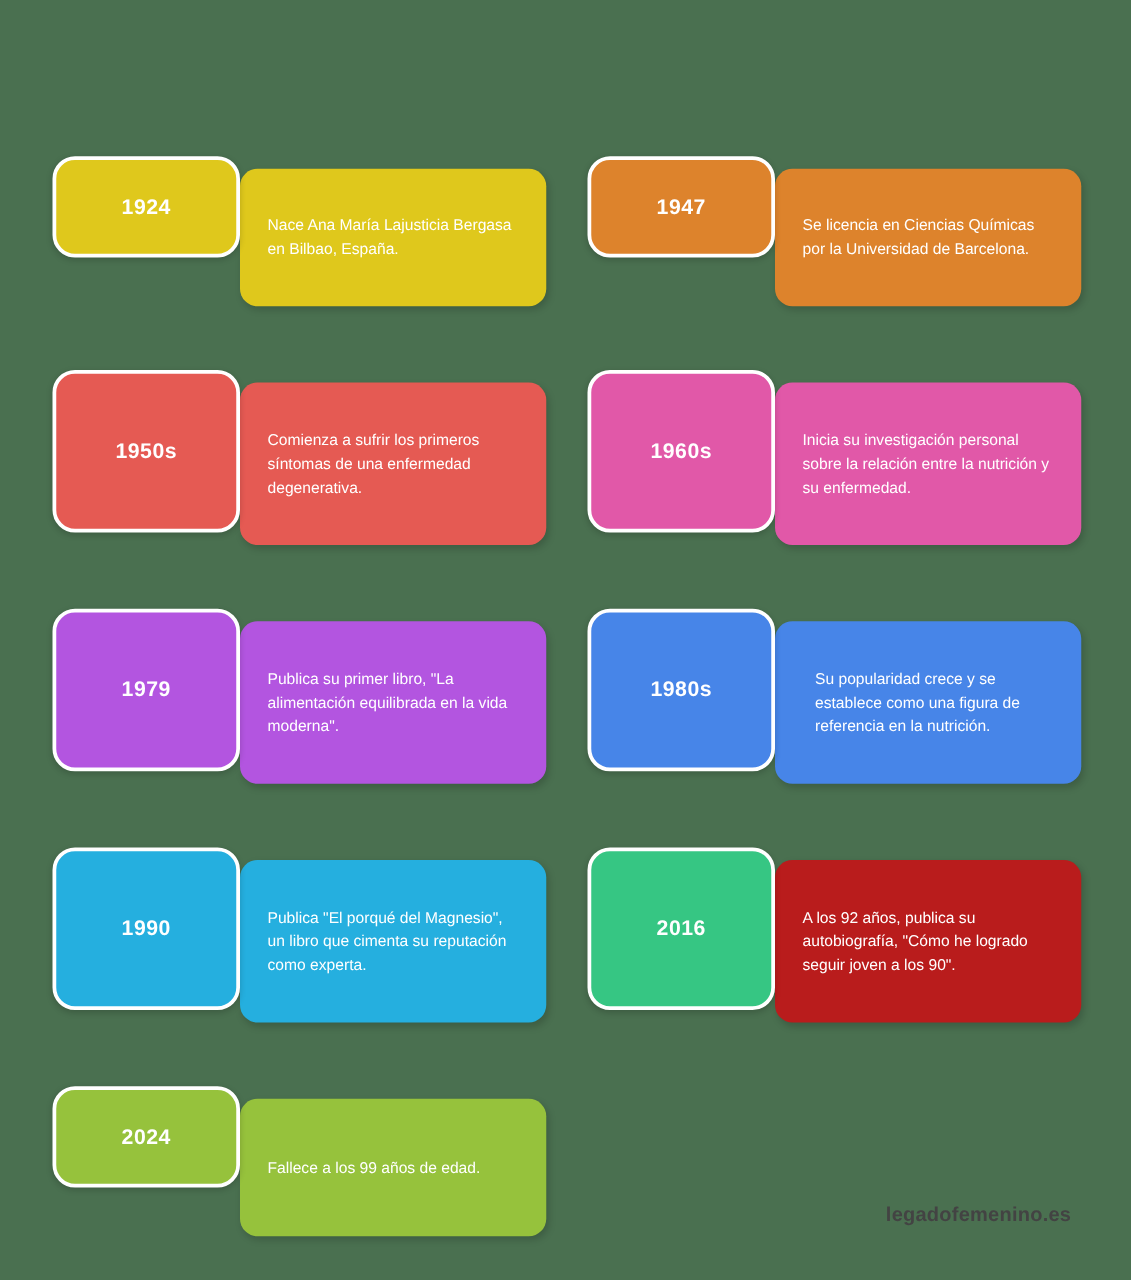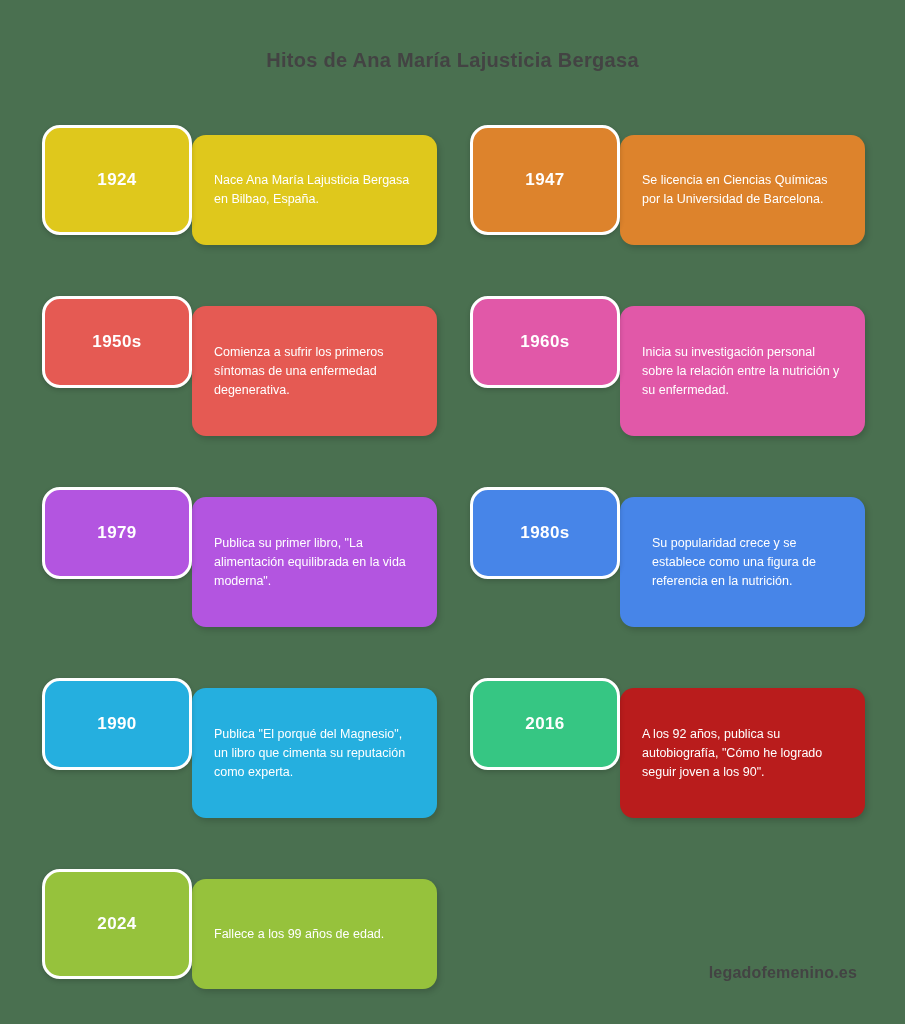--- a/index.html
+++ b/index.html
@@ -77,30 +77,30 @@
     line-height: 19px;
     font-weight: normal;
     max-width: 215px;
   }
 
   
   .milestone-badge {
     position: relative;
     z-index: 2;
     width: 150px;
-    height: 110px;
+    height: 81px;
     border-radius: 18px;
     border: 3px solid #ffffff;
     display: flex;
     align-items: center;
     justify-content: center;
     box-shadow: 0 2px 5px rgba(0,0,0,0.18);
   }
 
-  .milestone.tall .milestone-badge { height: 92px; }
+  .milestone.tall .milestone-badge { height: 130px; }
 
   .milestone-year {
     color: #ffffff;
     font-size: 17px;
     font-weight: bold;
     letter-spacing: 0.4px;
   }
 
   
   .brand {
@@ -111,21 +111,20 @@
     font-size: 16px;
     font-weight: bold;
     letter-spacing: 0.2px;
   }
 </style>
 </head>
 <body style="background: rgb(74, 112, 80);">
 
 <div class="infographic">
 
-  <h1 class="page-title">Hitos de Ana María Lajusticia Bergasa</h1>
 
   <div class="timeline-grid">
       <div class="milestone">
         <div class="milestone-body" style="background: rgb(223, 200, 28);">
           <p class="milestone-desc">Nace Ana María Lajusticia Bergasa en Bilbao, España.</p>
         </div>
         <div class="milestone-badge" style="background: rgb(223, 200, 28);">
           <span class="milestone-year">1924</span>
         </div>
       </div>

